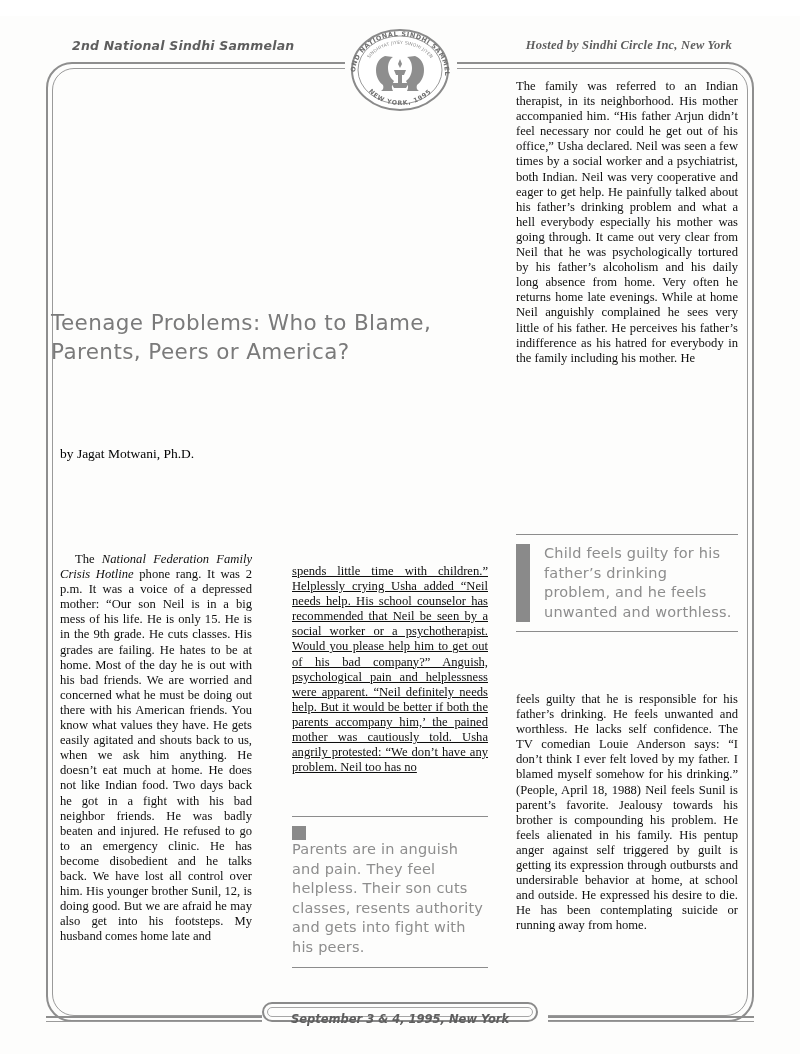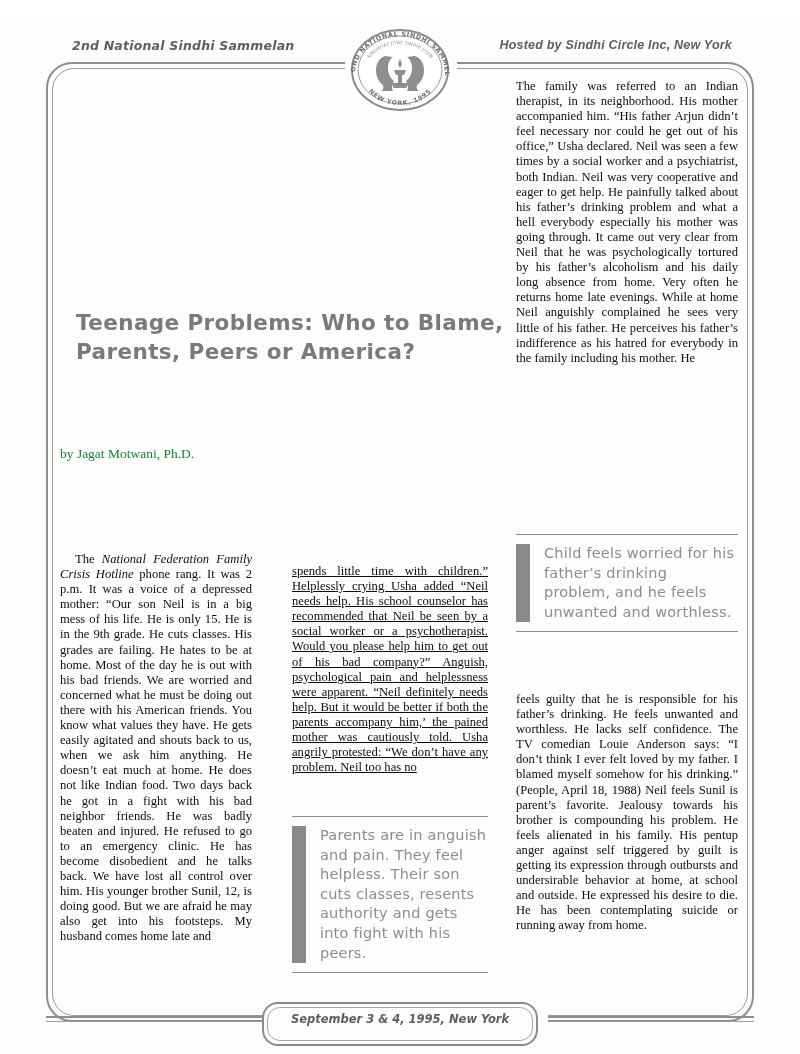--- a/index.html
+++ b/index.html
@@ -38,21 +38,21 @@
     font-weight: bold;
     font-size: 12.5px;
     letter-spacing: 0.2px;
     color: #5e5e5e;
     white-space: nowrap;
   }
   .masthead-right {
     position: absolute;
     right: 68px;
     top: 0px;
-    font-family: Liberation Sans, sans-serif;
+    font-family: Liberation Serif, serif;
     font-style: italic;
     font-weight: bold;
     font-size: 12.5px;
     letter-spacing: 0.2px;
     color: #5e5e5e;
     white-space: nowrap;
   }
 
   
   .seal {
@@ -129,21 +129,21 @@
     border-top: 2px solid #8e8e8e;
     border-bottom: 1.5px solid #9a9a9a;
     box-sizing: border-box;
     z-index: 4;
   }
   .footer-capsule {
     position: absolute;
     left: 262px;
     top: 986px;
     width: 276px;
-    height: 44px;
+    height: 20px;
     border: 2px solid #8a8a8a;
     border-radius: 16px;
     background: #fdfdfc;
     box-sizing: border-box;
     z-index: 7;
   }
   .footer-capsule-inner {
     position: absolute;
     left: 3px;
     top: 3px;
@@ -163,37 +163,37 @@
     font-style: italic;
     font-weight: bold;
     font-size: 11.5px;
     color: #5e5e5e;
     white-space: nowrap;
   }
 
   
   .headline {
     position: absolute;
-    left: 76px;
+    left: 51px;
     top: 278px;
     width: 440px;
     font-family: "DejaVu Sans", sans-serif;
-    font-weight: bold;
+    font-weight: normal;
     font-size: 21.5px;
     line-height: 29px;
     letter-spacing: 0.4px;
     color: #7a7a7a;
   }
   .byline {
     position: absolute;
     left: 60px;
     top: 430px;
     font-family: "Liberation Serif", serif;
     font-size: 13.5px;
-    color: #15803d;
+    color: #000000;
   }
 
   
   .col {
     position: absolute;
     font-family: "Liberation Serif", serif;
     font-size: 12.6px;
     line-height: 15.1px;
     text-align: justify;
     text-justify: inter-word;
@@ -243,21 +243,21 @@
     font-size: 14.5px;
     line-height: 19.6px;
     color: #8d8d8d;
     letter-spacing: 0.2px;
   }
   #pq-col2 {
     left: 292px;
     top: 800px;
     width: 196px;
   }
-  #pq-col2 .pq-body { padding: 9px 0 9px 0; }
+  #pq-col2 .pq-body { padding: 9px 0 9px 0; flex-direction: column; }
   #pq-col3 {
     left: 516px;
     top: 518px;
     width: 222px;
   }
   #pq-col3 .pq-body { padding: 9px 0 9px 0; }
 </style>
 </head>
 <body>
 
@@ -325,21 +325,21 @@
   </div>
 
   <div class="col" id="col3">
     <p>The family was referred to an Indian therapist, in its neighborhood. His mother accompanied him. “His father Arjun didn’t feel necessary nor could he get out of his office,” Usha declared. Neil was seen a few times by a social worker and a psychiatrist, both Indian. Neil was very cooperative and eager to get help. He painfully talked about his father’s drinking problem and what a hell everybody especially his mother was going through. It came out very clear from Neil that he was psychologically tortured by his father’s alcoholism and his daily long absence from home. Very often he returns home late evenings. While at home Neil anguishly complained he sees very little of his father. He perceives his father’s indifference as his hatred for everybody in the family including his mother. He</p>
   </div>
 
   <div class="pullquote" id="pq-col3">
     <div class="pq-rule"></div>
     <div class="pq-body">
       <div class="pq-bar"></div>
-      <div class="pq-text">Child feels worried for his father’s drinking problem, and he feels unwanted and worthless.</div>
+      <div class="pq-text">Child feels guilty for his father’s drinking problem, and he feels unwanted and worthless.</div>
     </div>
     <div class="pq-rule"></div>
   </div>
 
   <div class="col" id="col3b">
     <p>feels guilty that he is responsible for his father’s drinking. He feels unwanted and worthless. He lacks self confidence. The TV comedian Louie Anderson says: “I don’t think I ever felt loved by my father. I blamed myself somehow for his drinking.” (People, April 18, 1988) Neil feels Sunil is parent’s favorite. Jealousy towards his brother is compounding his problem. He feels alienated in his family. His pentup anger against self triggered by guilt is getting its expression through outbursts and undersirable behavior at home, at school and outside. He expressed his desire to die. He has been contemplating suicide or running away from home.</p>
   </div>
 
   <div class="footer-rule-left"></div>
   <div class="footer-rule-right"></div>

